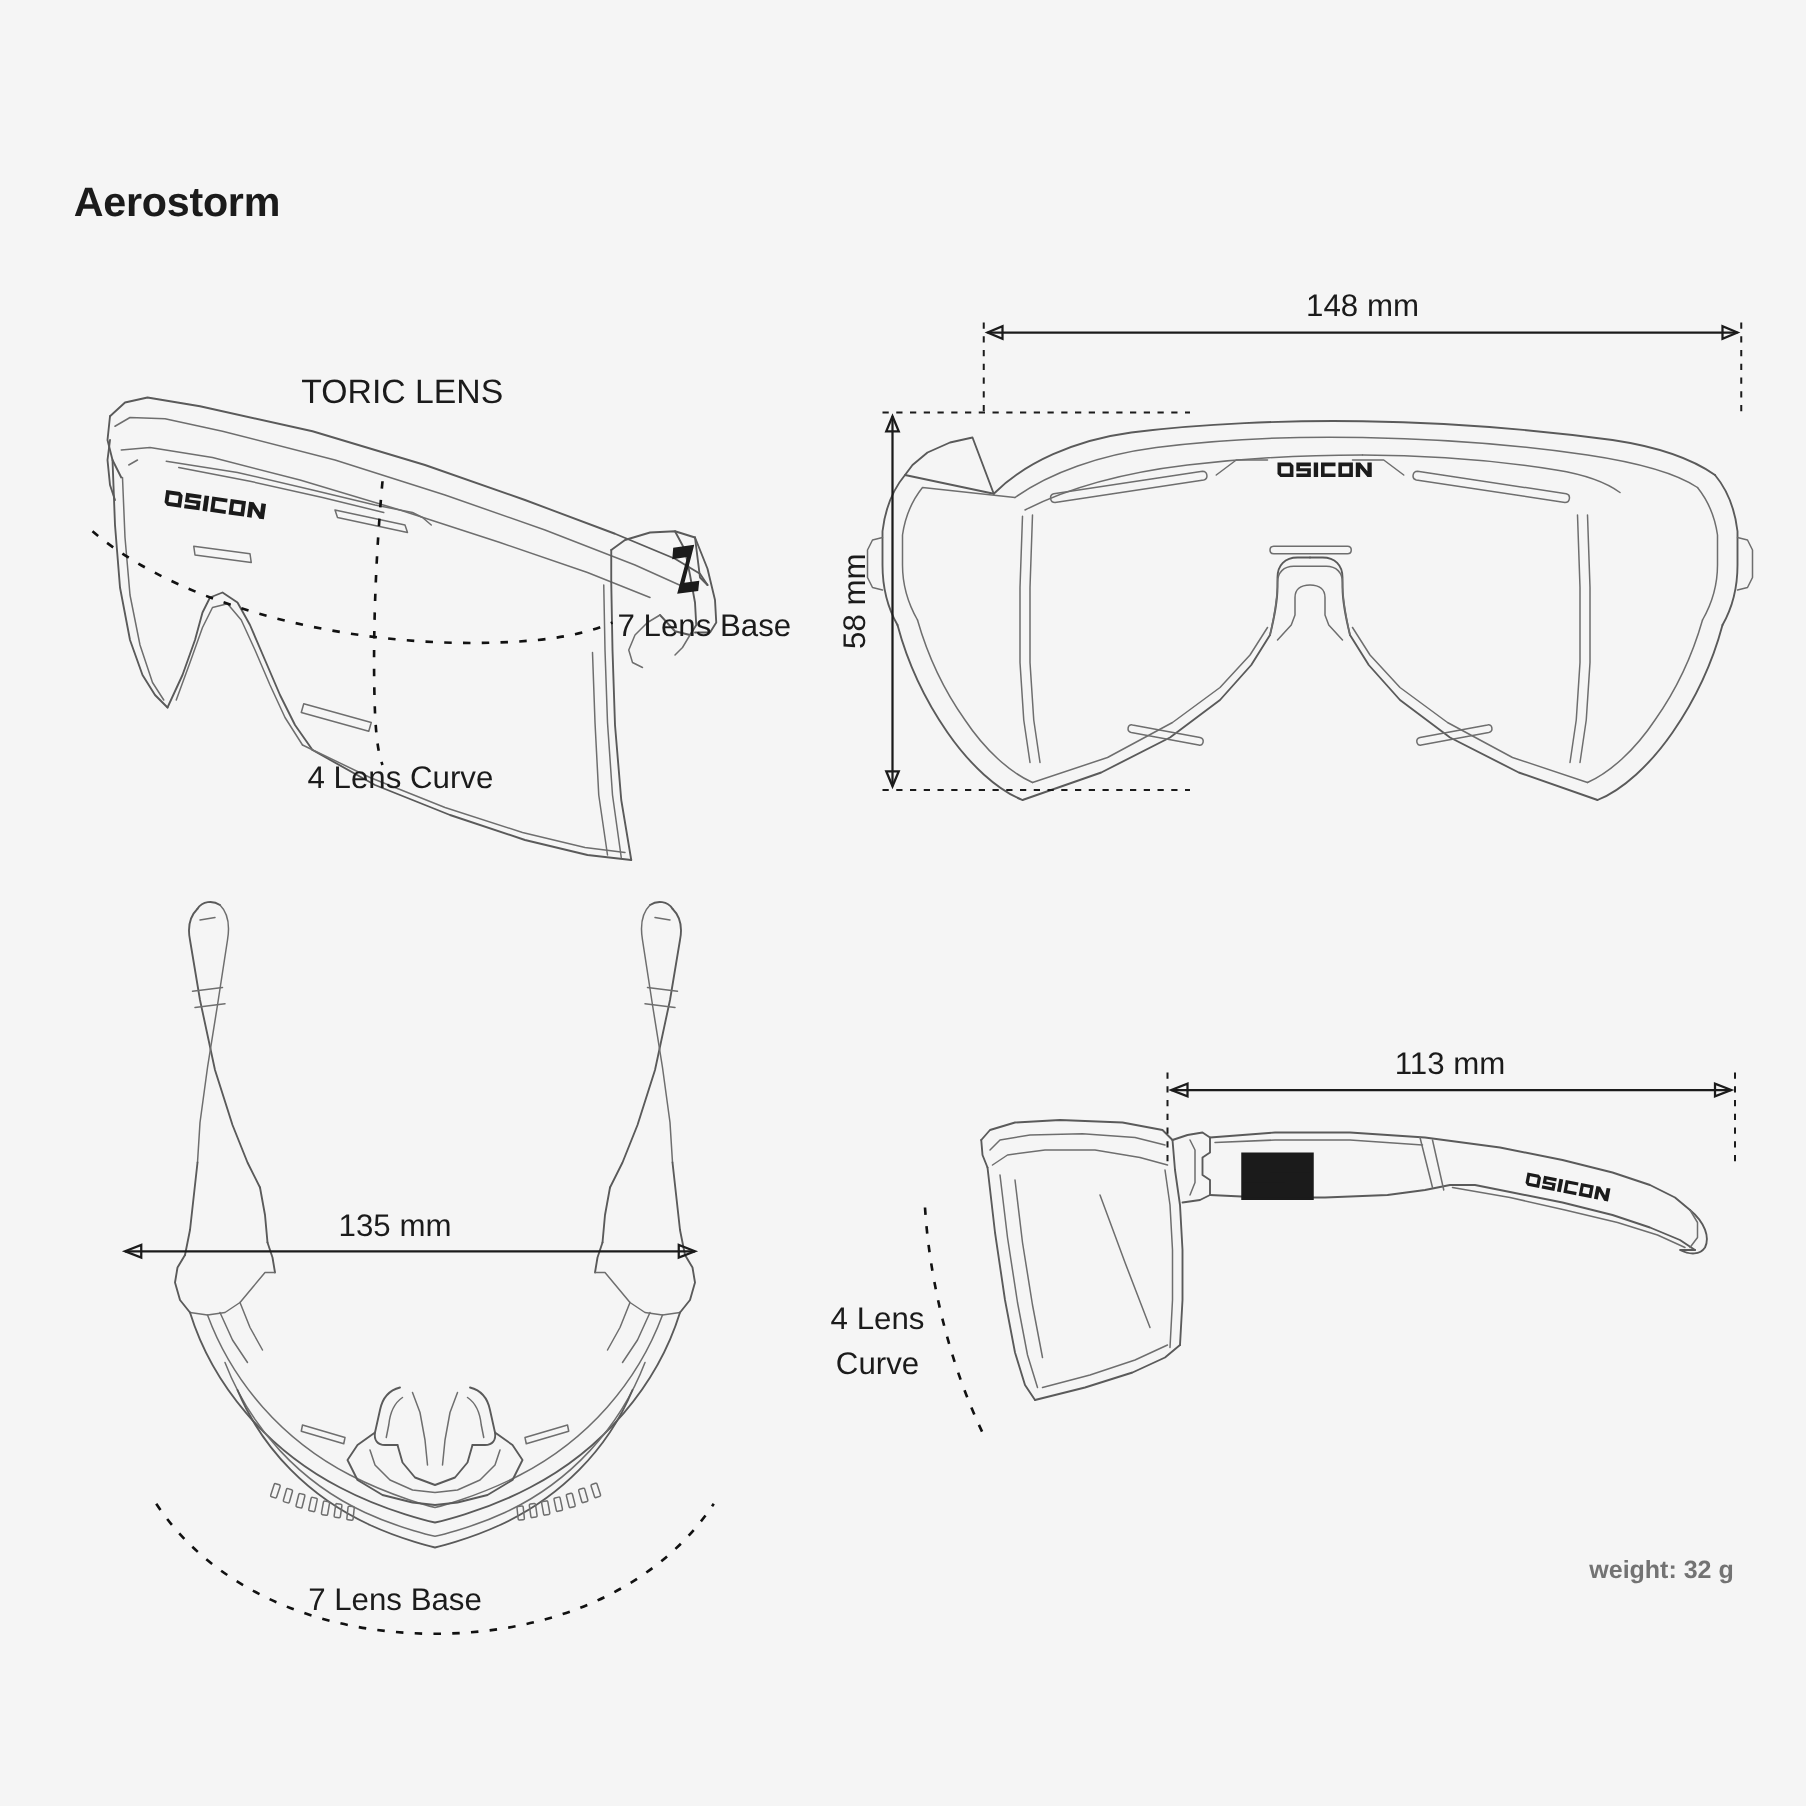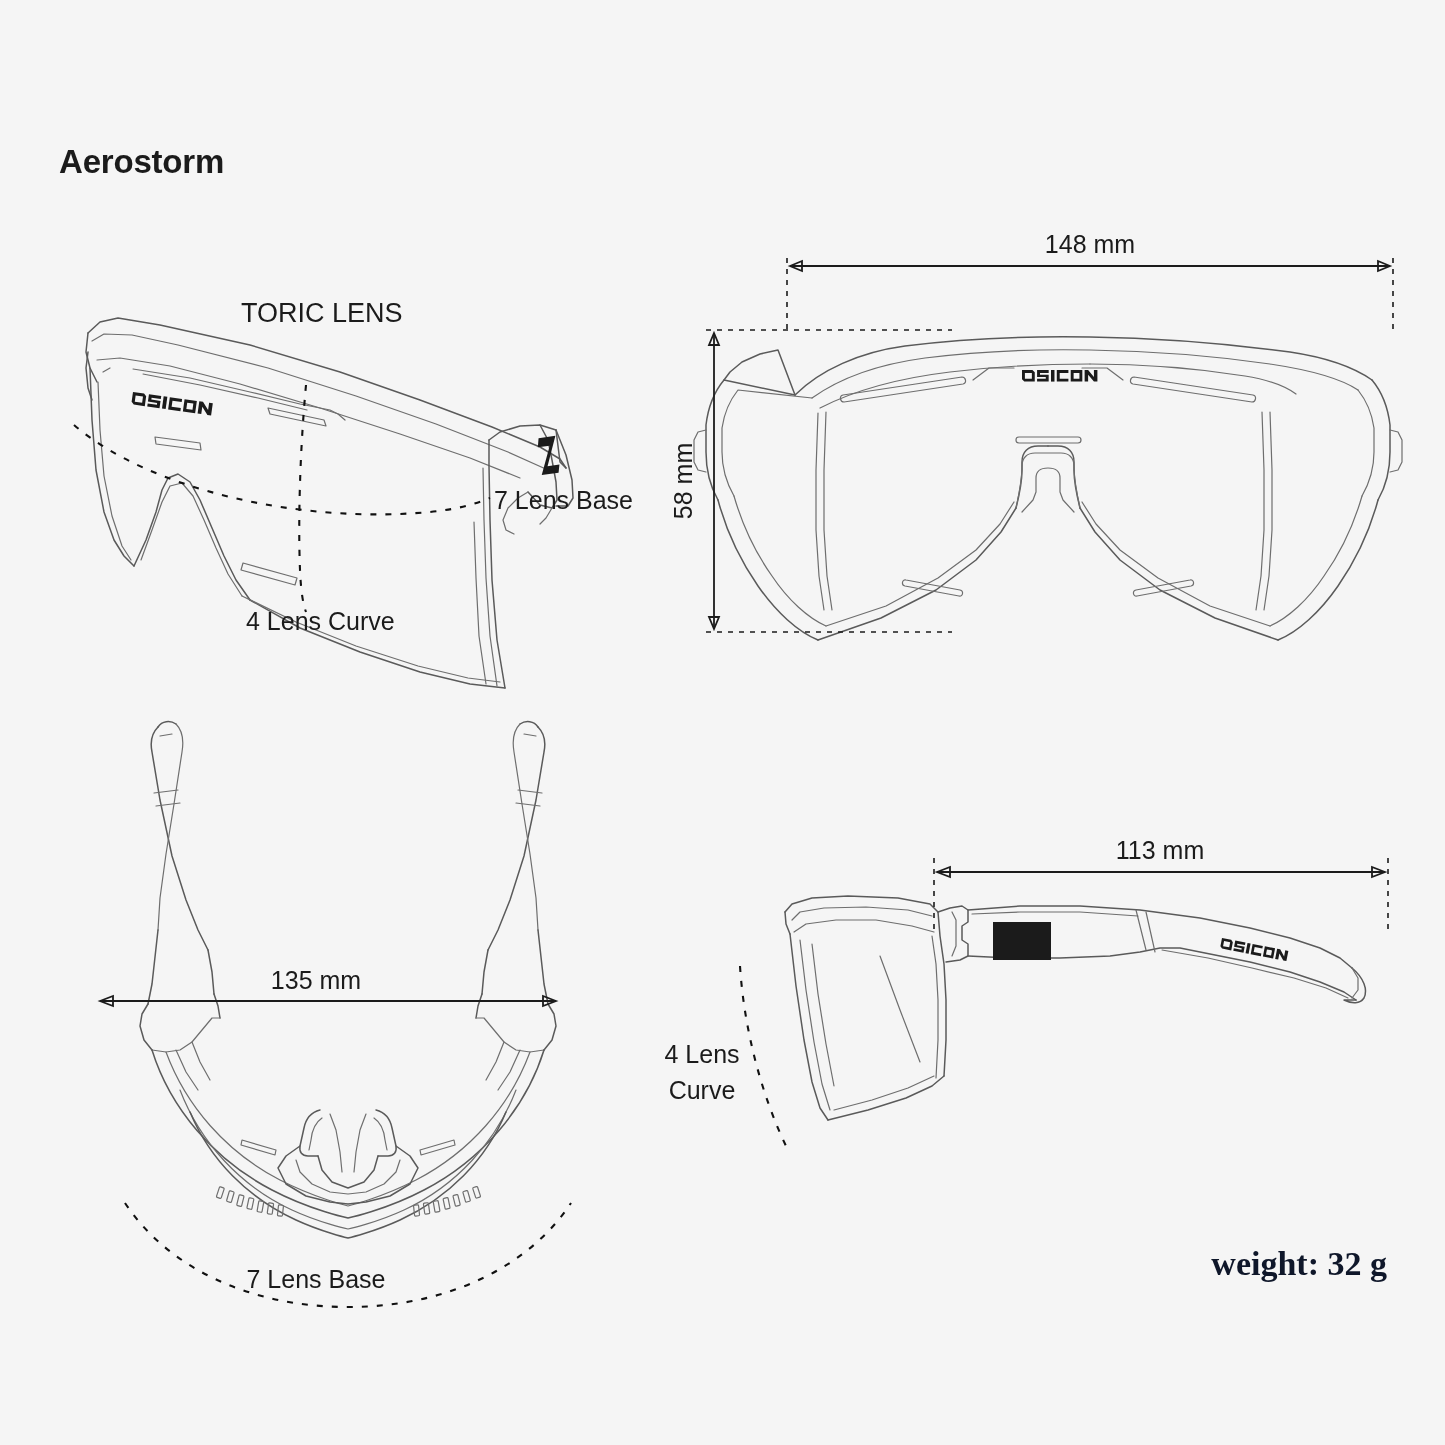--- a/index.html
+++ b/index.html
@@ -27,25 +27,24 @@
     top: 143px;
     font-size: 33px;
     font-weight: bold;
     letter-spacing: -0.2px;
     color: #1b1b1b;
   }
   .weight-label {
     position: absolute;
     right: 58px;
     top: 1245px;
-    font-size: 34px;
+    font-size: 20px;
     font-weight: bold;
-    color: #0f172a;
+    color: #737373;
     text-align: right;
-    font-family: Liberation Serif, serif;
   }
   svg.art {
     position: absolute;
     left: 0;
     top: 0;
     width: 1445px;
     height: 1445px;
     overflow: visible;
   }
   .ln {

